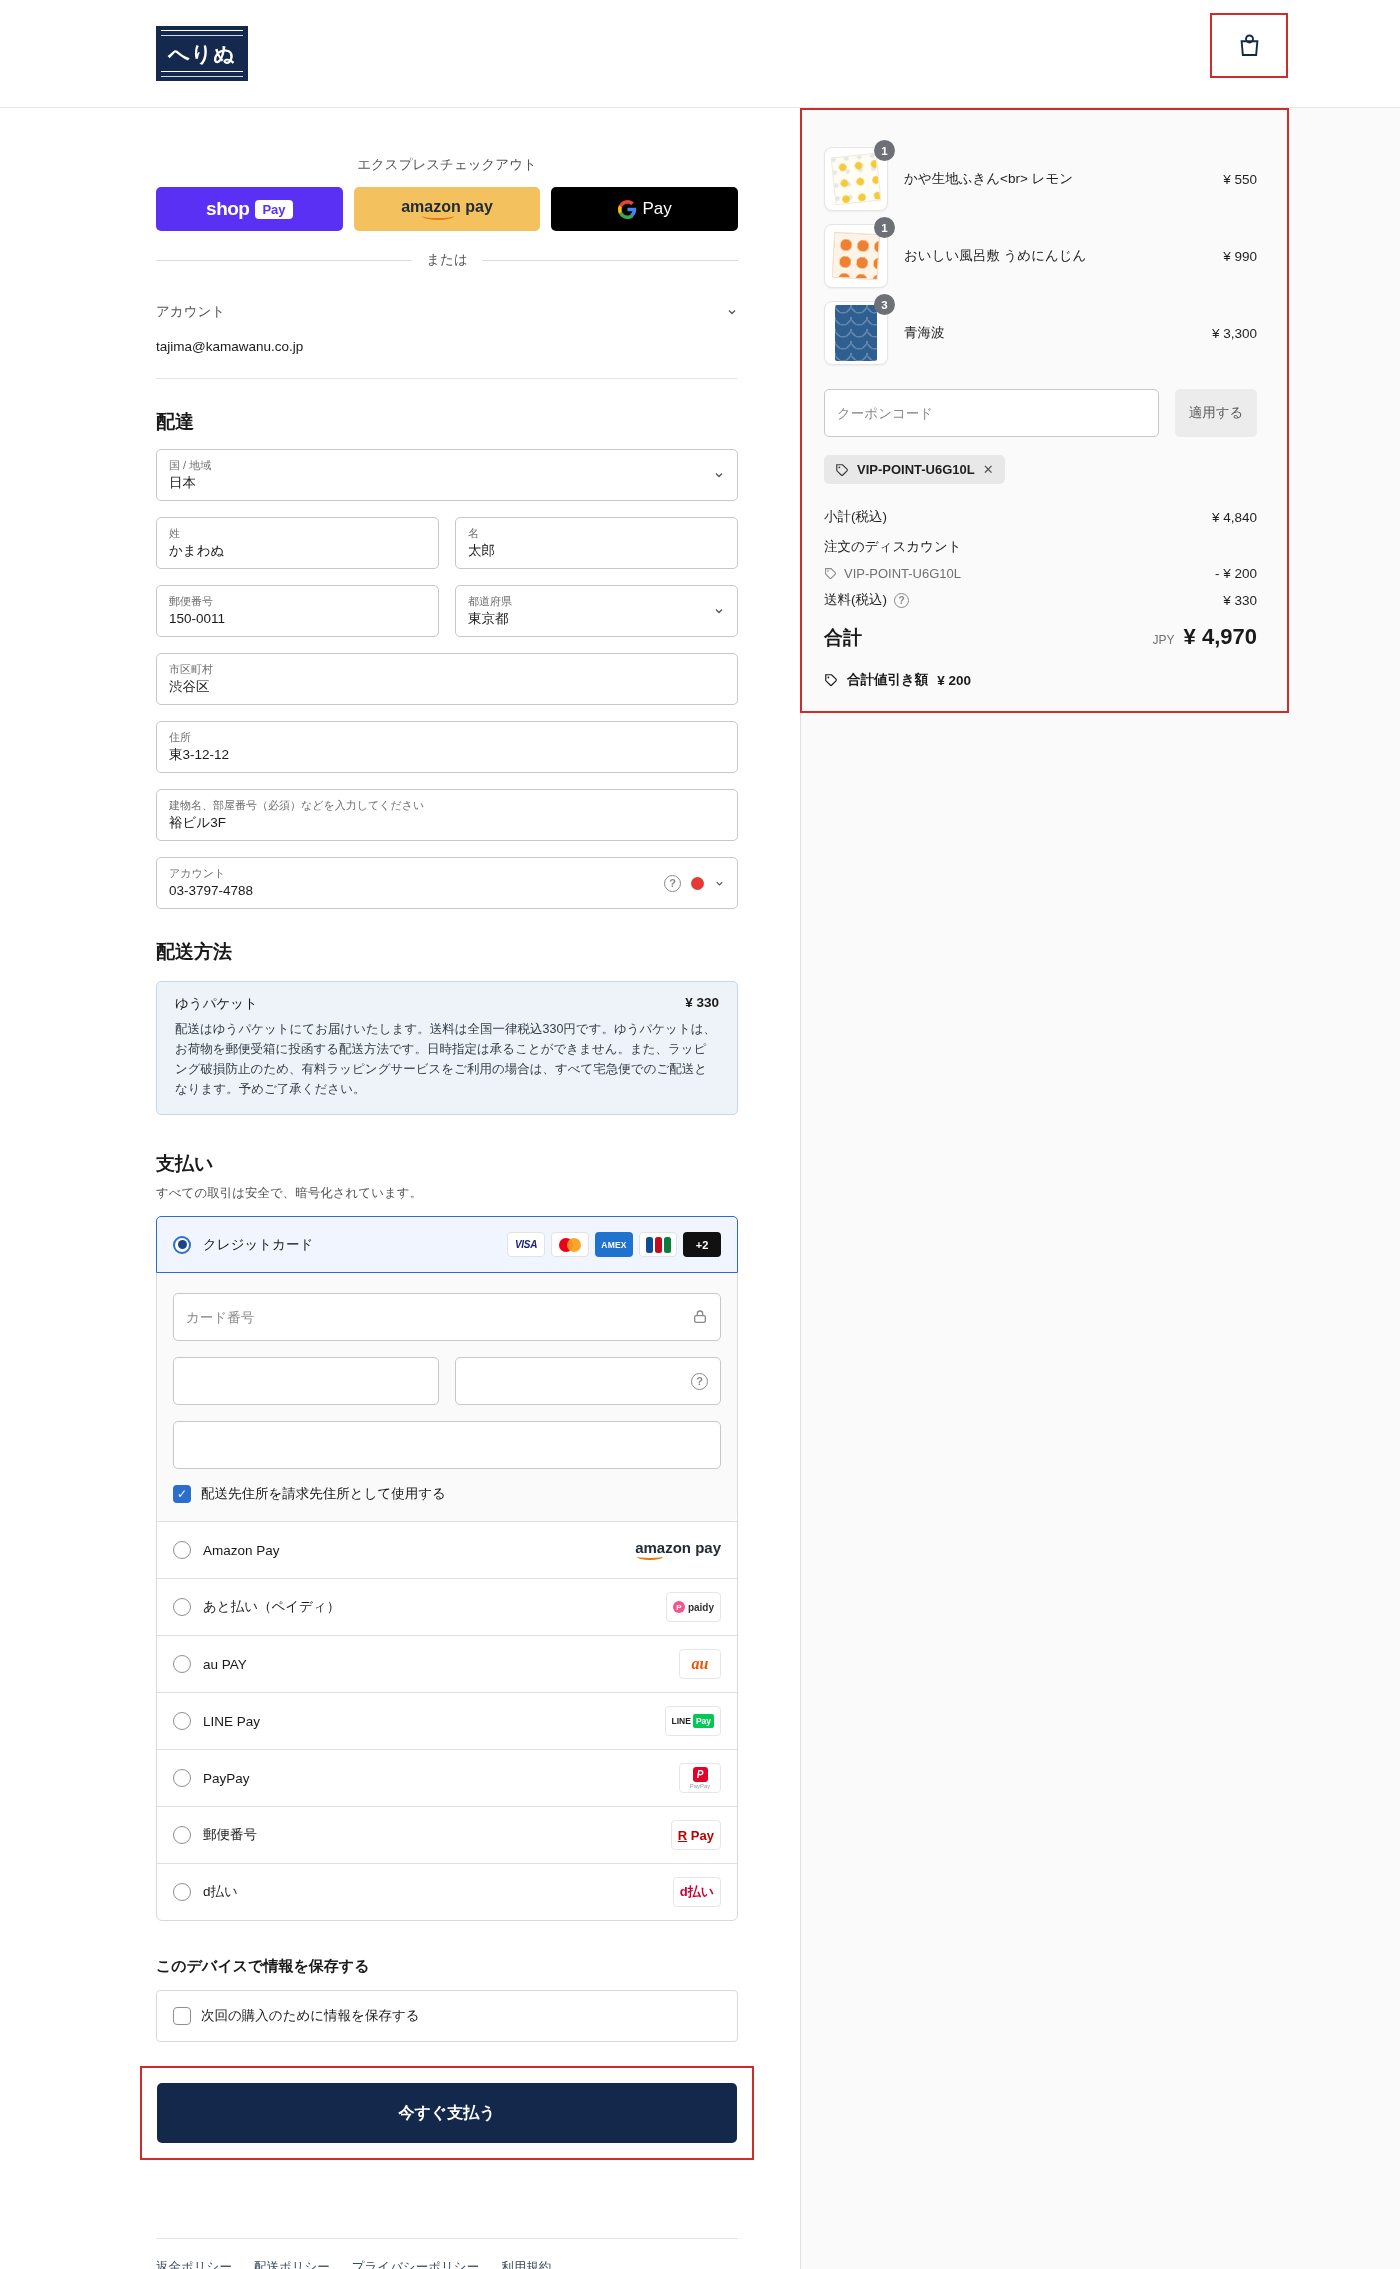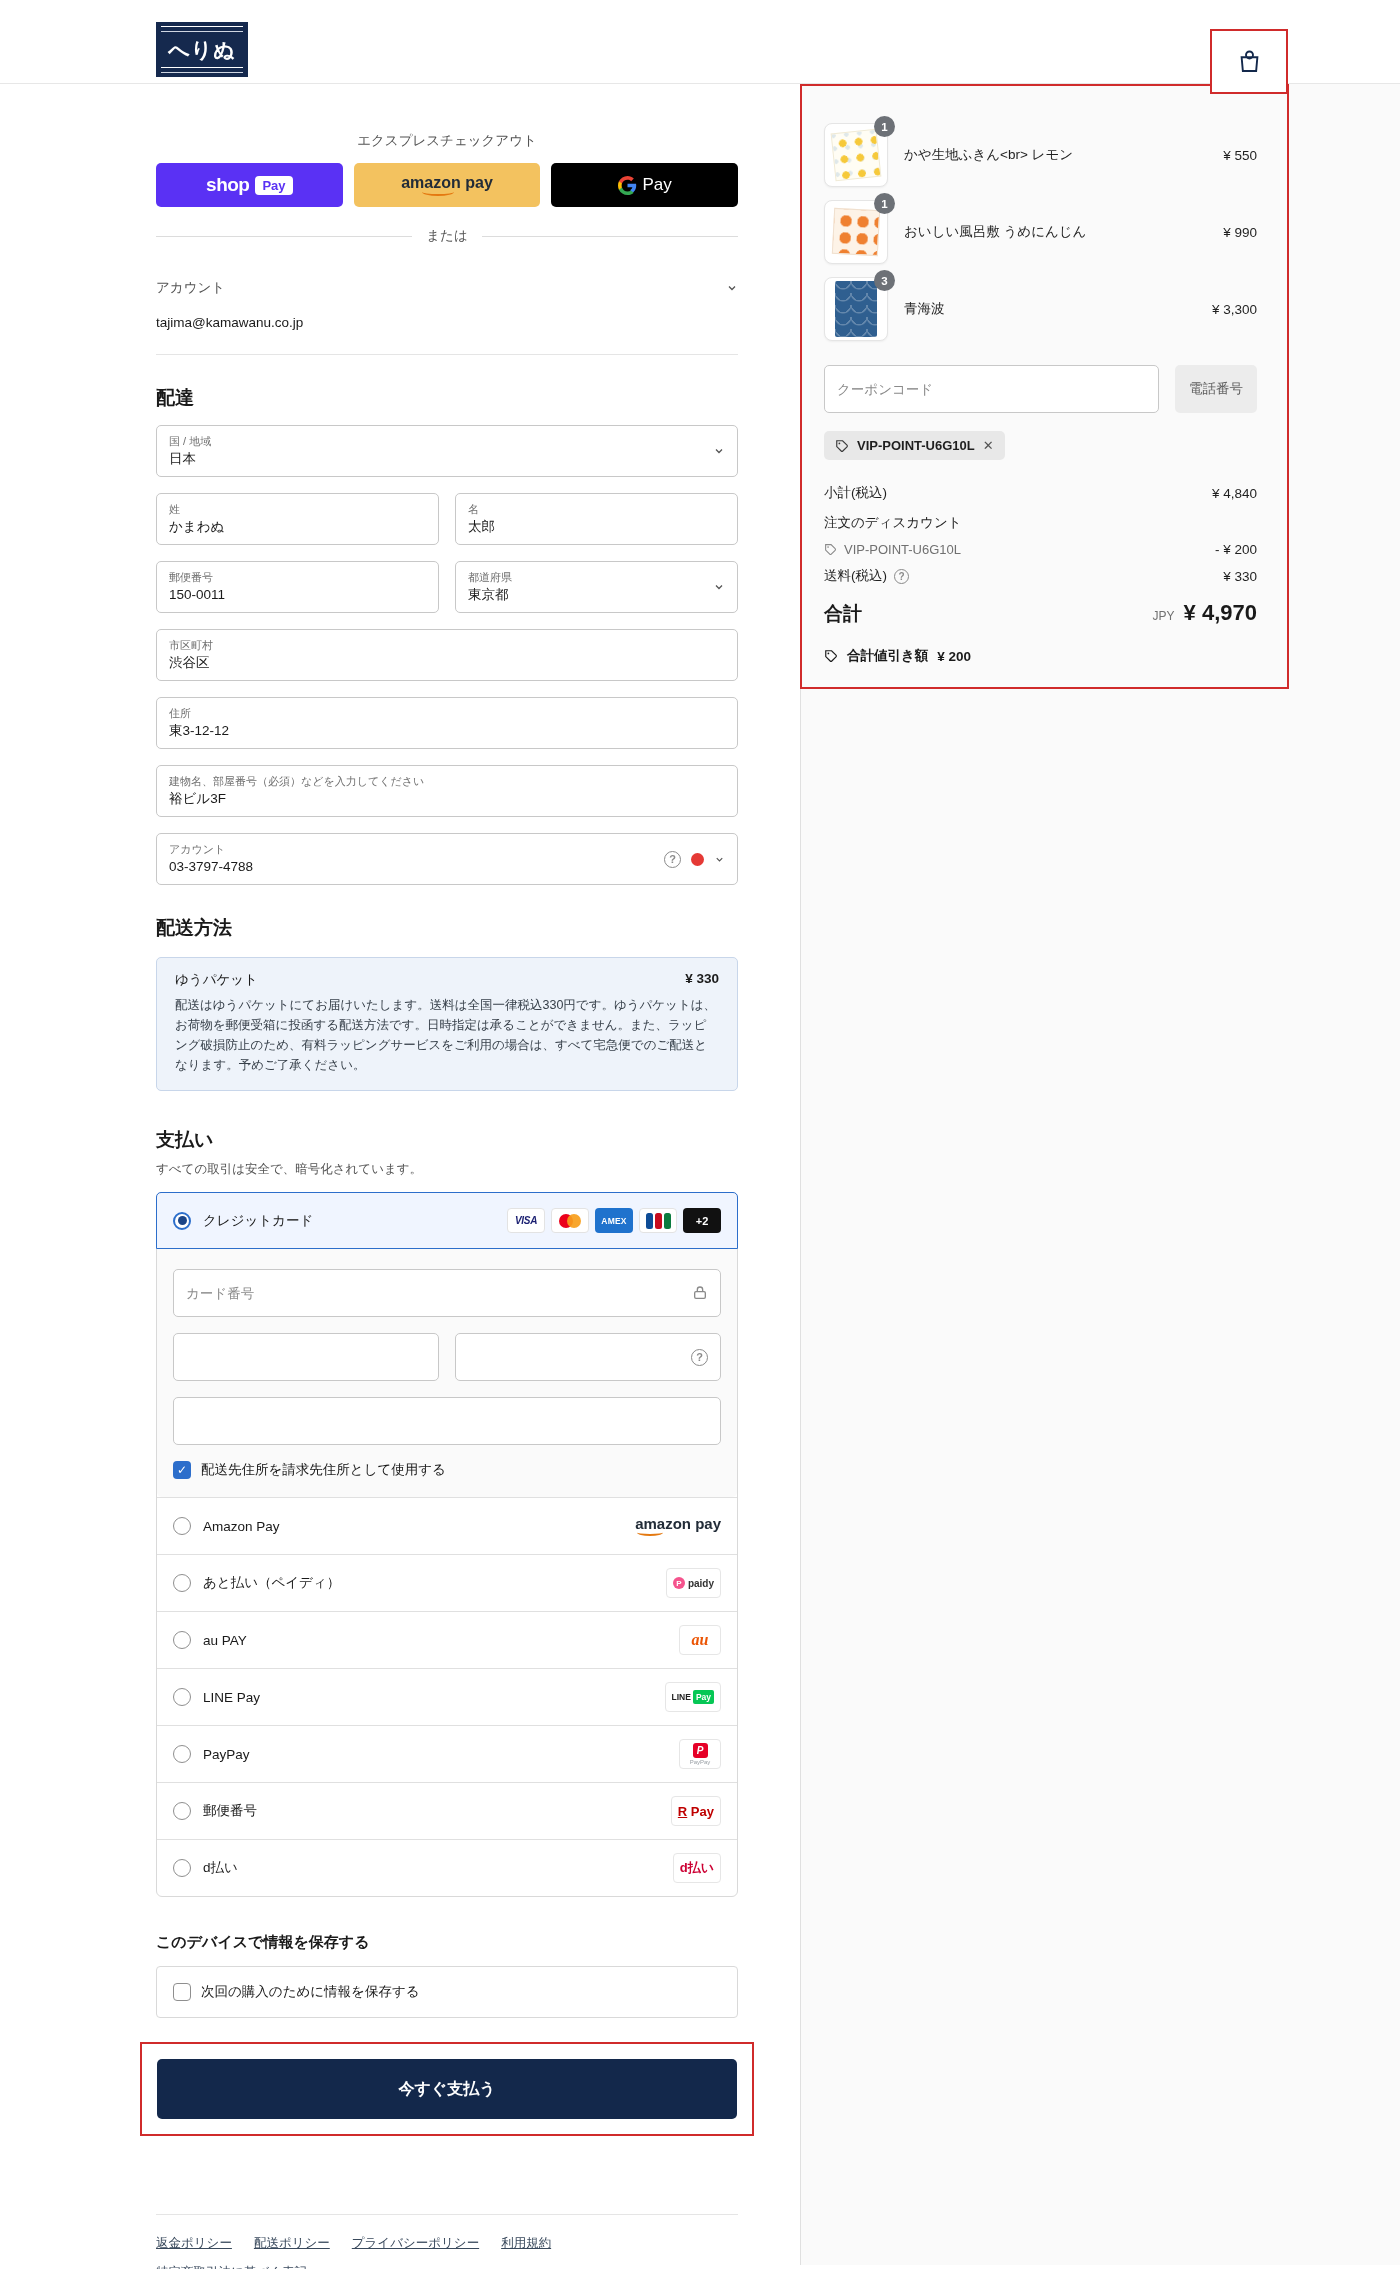--- a/index.html
+++ b/index.html
@@ -3,21 +3,21 @@
 <meta charset="utf-8">
 <style>
   * { margin:0; padding:0; box-sizing:border-box; }
   html,body { background:#fff; }
   body {
     width:1400px; height:2269px; position:relative; overflow:hidden;
     font-family:"Liberation Sans","DejaVu Sans",sans-serif; color:#1a1a1a;
     -webkit-font-smoothing:antialiased;
   }
   
-  .header { height:68px; background:#fff; border-bottom:1px solid #e7e7e7; position:relative; display:flex; align-items:center;margin-top:16px; }
+  .header { height:108px; background:#fff; border-bottom:1px solid #e7e7e7; position:relative; display:flex; align-items:center; }
   .logo { margin-left:156px; width:92px; height:55px; background:#15294e; position:relative; display:flex; align-items:center; justify-content:center; cursor:pointer; }
   .logo .stripe { position:absolute; left:5px; right:5px; height:6px; border-top:1.5px solid #fff; border-bottom:1.5px solid #cfd6e2; }
   .logo .stripe.top { top:4px; } .logo .stripe.bot { bottom:4px; }
   .logo .glyphs { color:#fff; font-weight:700; font-size:21px; letter-spacing:1px; margin-top:1px; }
   .cart-annotation { position:absolute; top:13px; right:112px; width:78px; height:65px; border:2px solid #d02b2b; display:flex; align-items:center; justify-content:center; background:#fff; }
   
   .main { display:flex; height:2181px; }
   .left { width:800px; background:#fff; }
   .form-col { width:582px; margin-left:156px; padding-top:48px; }
   .right { width:600px; background:#fafafa; border-left:1px solid #e0e0e0; }
@@ -463,21 +463,21 @@
         <div class="thumb">
           <div class="pat-wave"></div>
           <div class="badge">3</div>
         </div>
         <div class="item-title">青海波</div>
         <div class="item-price">¥ 3,300</div>
       </div>
 
       <div class="coupon-row">
         <input class="coupon-input" type="text" placeholder="クーポンコード" style="">
-        <button class="apply-btn">電話番号</button>
+        <button class="apply-btn">適用する</button>
       </div>
 
       <div class="tag-chip">
         <span>
           <svg width="14" height="14" viewBox="0 0 24 24" fill="none" stroke="#3a3a3a" stroke-width="2">
               <path d="M20.6 13.4L13.4 20.6a2 2 0 0 1-2.8 0L3 13V3h10l7.6 7.6a2 2 0 0 1 0 2.8z"></path>
               <circle cx="7.5" cy="7.5" r="1.5" fill="#3a3a3a" stroke="none"></circle>
             </svg>
         </span>
         <span>VIP-POINT-U6G10L</span>

